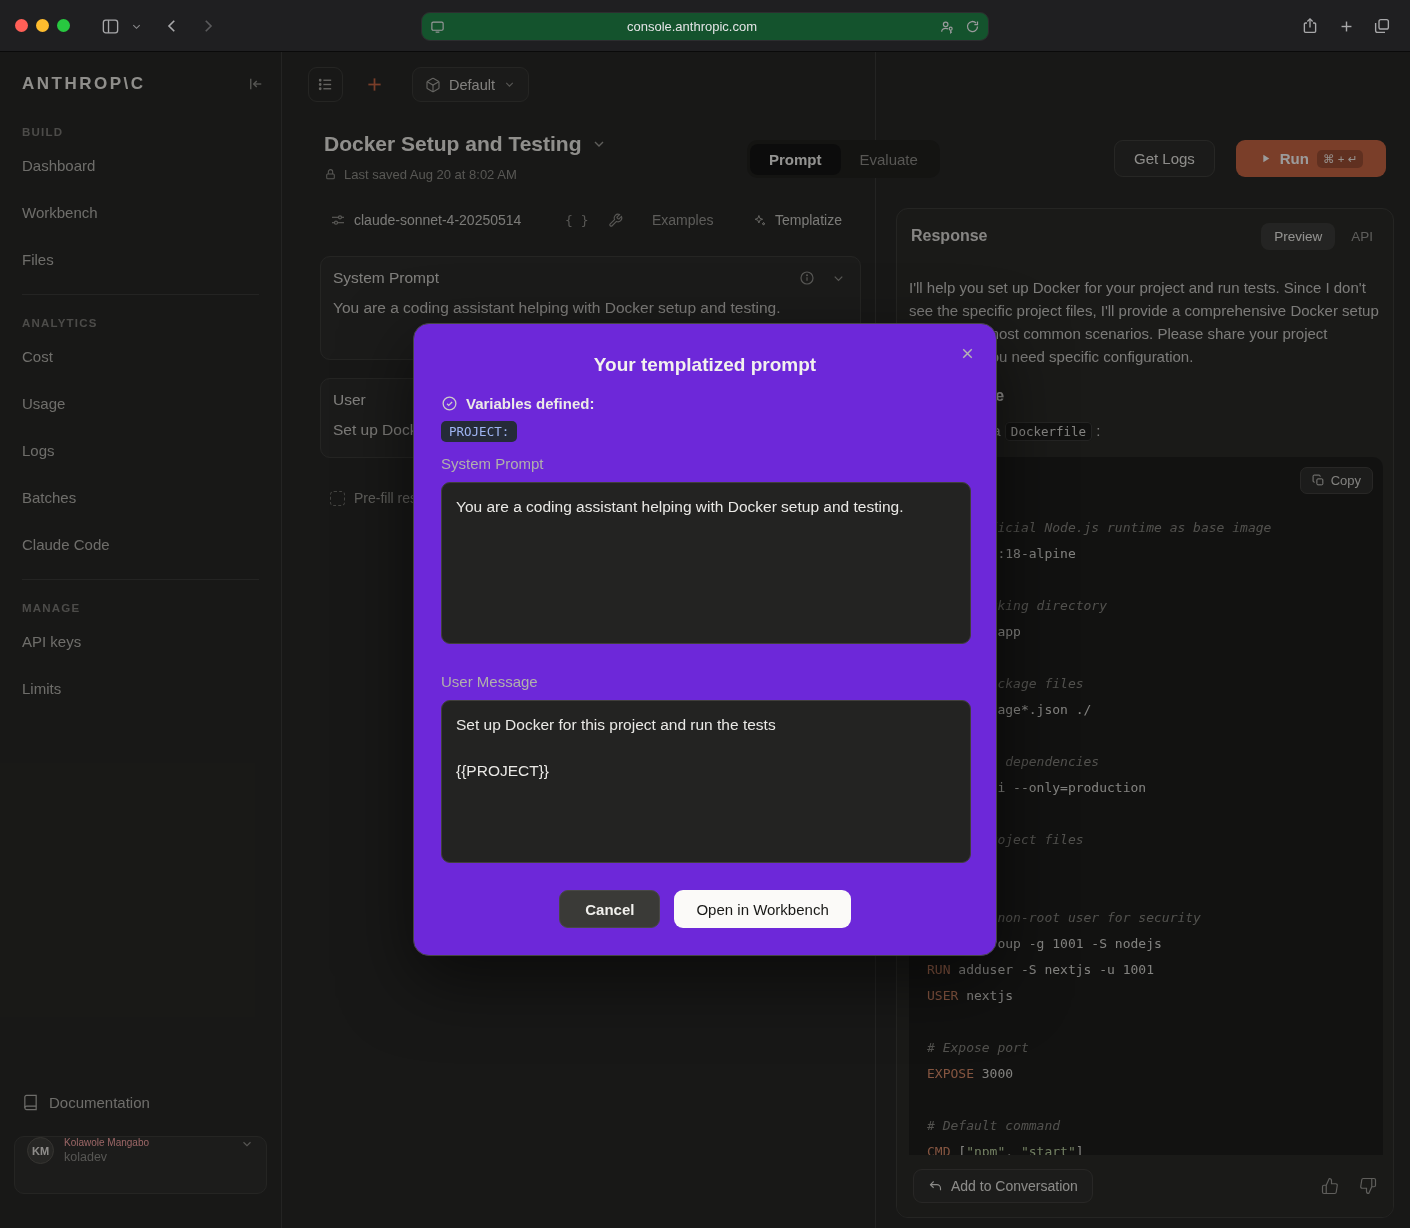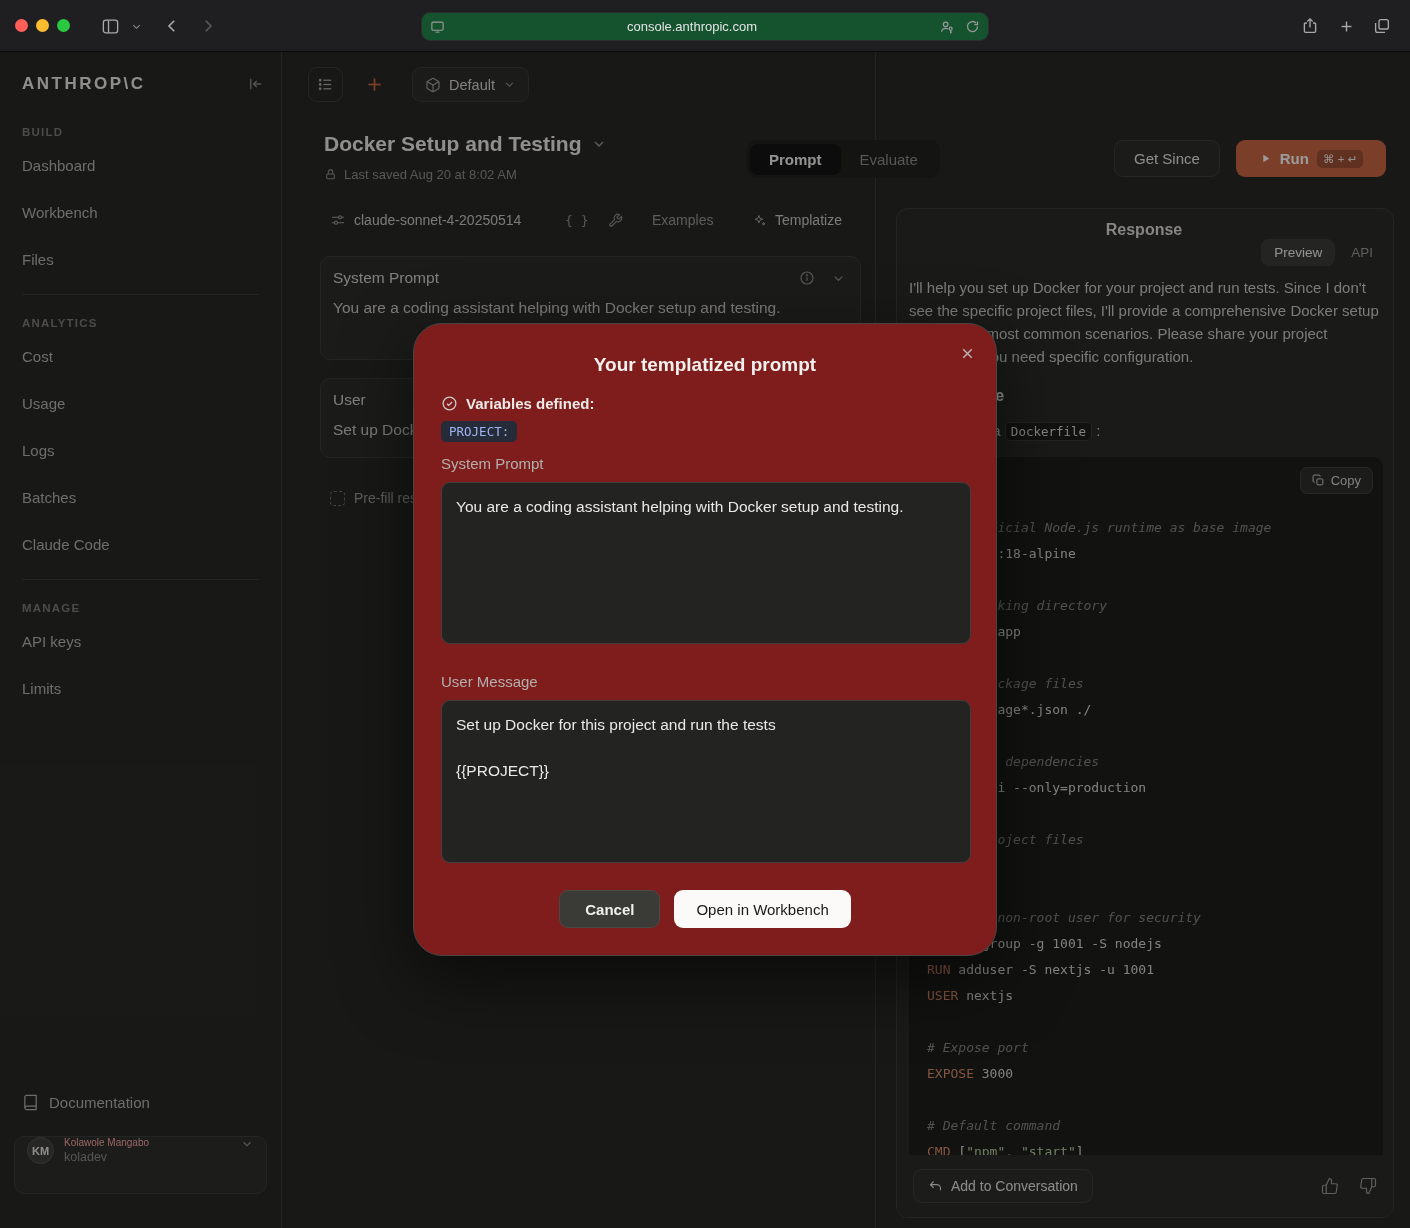--- a/index.html
+++ b/index.html
@@ -85,21 +85,21 @@
   .panel-header { display:flex; align-items:center; padding:12px 14px 0 12px; }
   .panel-title { font-size:15.5px; color:#d3d1cd; }
   .panel-icons { margin-left:auto; display:flex; gap:16px; color:#8f8e8a; }
   .panel-icons button { background:none; border:none; color:inherit; padding:0; }
   .panel-content { padding:9px 14px 0 12px; font-size:15.5px; line-height:23px; color:#cbc9c5; overflow:hidden; white-space:normal; }
   .prefill-row { position:absolute; left:48px; top:438px; display:flex; align-items:center; gap:9px; color:#9b9a95; font-size:14px; }
   .prefill-box { width:15px; height:15px; border:1.5px dashed #6f6e69; border-radius:4px; cursor:pointer; }
 
   
   .response-card { position:absolute; left:614px; top:156px; width:498px; height:1010px; background:#282826; border:1px solid #3b3b38; border-radius:12px; overflow:hidden; }
-  .resp-header { position:absolute; left:14px; right:16px; top:12px; height:30px; display:flex; align-items:center;flex-direction:column; }
+  .resp-header { position:absolute; left:14px; right:16px; top:12px; height:30px; display:flex; align-items:center; }
   .resp-title { font-size:16px; font-weight:600; color:#dddbd7; }
   .resp-toggle { margin-left:auto; display:flex; align-items:center; gap:12px; }
   .toggle-preview { background:#3a3a37; border:none; border-radius:8px; padding:6px 13px; font-size:13.5px; color:#f0efec; }
   .toggle-api { background:none; border:none; font-size:13.5px; color:#999894; padding:6px 4px; }
   .resp-intro { position:absolute; left:12px; top:52px; width:470px; font-size:15px; line-height:23px; color:#cbcac6; }
   .resp-heading { position:absolute; left:12px; top:178px; font-size:16px; font-weight:700; color:#e9e7e3; }
   .resp-create { position:absolute; left:12px; top:213px; font-size:15px; color:#cbcac6; }
   .inline-code { font-family:"DejaVu Sans Mono",monospace; font-size:12.5px; background:#1c1c1a; border:1px solid #3a3a37; border-radius:4px; padding:1px 5px; color:#d9d8d4; }
   .code-block { position:absolute; left:12px; top:248px; width:474px; height:770px; background:#1c1c1a; border-radius:10px; }
   .copy-btn { position:absolute; top:10px; right:10px; display:flex; align-items:center; gap:6px; background:#2c2c2a; border:1px solid #403f3c; border-radius:7px; padding:5px 11px; font-size:13px; color:#d6d5d1; }
@@ -109,21 +109,21 @@
   .tok-k { color:#d98a68; }
   .tok-s { color:#b9cf9e; }
   .tok-p { color:#d6d5d1; }
   .resp-footer { position:absolute; left:0; right:0; bottom:0; height:62px; background:#282826; display:flex; align-items:center; padding:0 16px; }
   .add-conv-btn { display:flex; align-items:center; gap:8px; height:34px; padding:0 14px; border-radius:9px; background:#2c2c2a; border:1px solid #403f3c; color:#e6e5e1; font-size:14px; }
   .thumbs { margin-left:auto; display:flex; gap:20px; color:#9b9a95; }
   .thumb-btn { background:none; border:none; color:inherit; padding:0; }
 
   
   .backdrop { position:absolute; left:0; top:52px; right:0; bottom:0; background:rgba(6,5,4,.40); z-index:40; }
-  .modal { position:absolute; left:413px; top:323px; width:584px; height:633px; background:#7f1d1d; border:1px solid #454543; border-radius:29px; box-shadow:0 24px 70px rgba(0,0,0,.55); z-index:50; }
+  .modal { position:absolute; left:413px; top:323px; width:584px; height:633px; background:#6d28d9; border:1px solid #454543; border-radius:16px; box-shadow:0 24px 70px rgba(0,0,0,.55); z-index:50; }
   .modal-title { position:absolute; left:0; right:0; top:30px; text-align:center; font-size:19px; font-weight:700; color:#f2f1ee; }
   .modal-close { position:absolute; top:16px; right:16px; width:26px; height:26px; background:none; border:none; color:#b7b6b2; display:flex; align-items:center; justify-content:center; }
   .vars-row { position:absolute; left:27px; top:71px; display:flex; align-items:center; gap:8px; font-size:15px; font-weight:700; color:#eceae6; }
   .vars-row .ico { color:#cfcdc8; }
   .var-chip { position:absolute; left:27px; top:97px; font-family:"DejaVu Sans Mono",monospace; font-size:12.5px; color:#9fb5f2; background:#252b38; border-radius:5px; padding:3px 8px; }
   .modal-label { position:absolute; left:27px; font-size:15px; color:#b1b0ac; }
   .label-system { top:131px; } .label-user { top:349px; }
   .modal-ta { position:absolute; left:27px; width:530px; background:#232322; border:1px solid #413f3c; border-radius:9px; padding:12px 14px; font-family:inherit; font-size:15.5px; line-height:23px; color:#eae9e6; resize:none; outline:none; }
   .ta-system { top:158px; height:162px; }
   .ta-user { top:376px; height:163px; }
@@ -332,21 +332,21 @@
             <path d="M8 11V7a4 4 0 0 1 8 0v4"></path>
           </svg>
         </span>
       <span>Last saved Aug 20 at 8:02 AM</span>
     </div>
 
     <div class="seg">
       <button class="seg-btn seg-active">Prompt</button>
       <button class="seg-btn seg-idle">Evaluate</button>
     </div>
-    <button class="get-code">Get Since</button>
+    <button class="get-code">Get Logs</button>
     <button class="run-btn">
       <span class="ico">
           <svg width="13" height="13" viewBox="0 0 24 24" fill="currentColor">
             <path d="M8 5v14l11-7z"></path>
           </svg>
         </span>
       <span>Run</span>
       <span class="run-chip">⌘ + ↵</span>
     </button>
 

